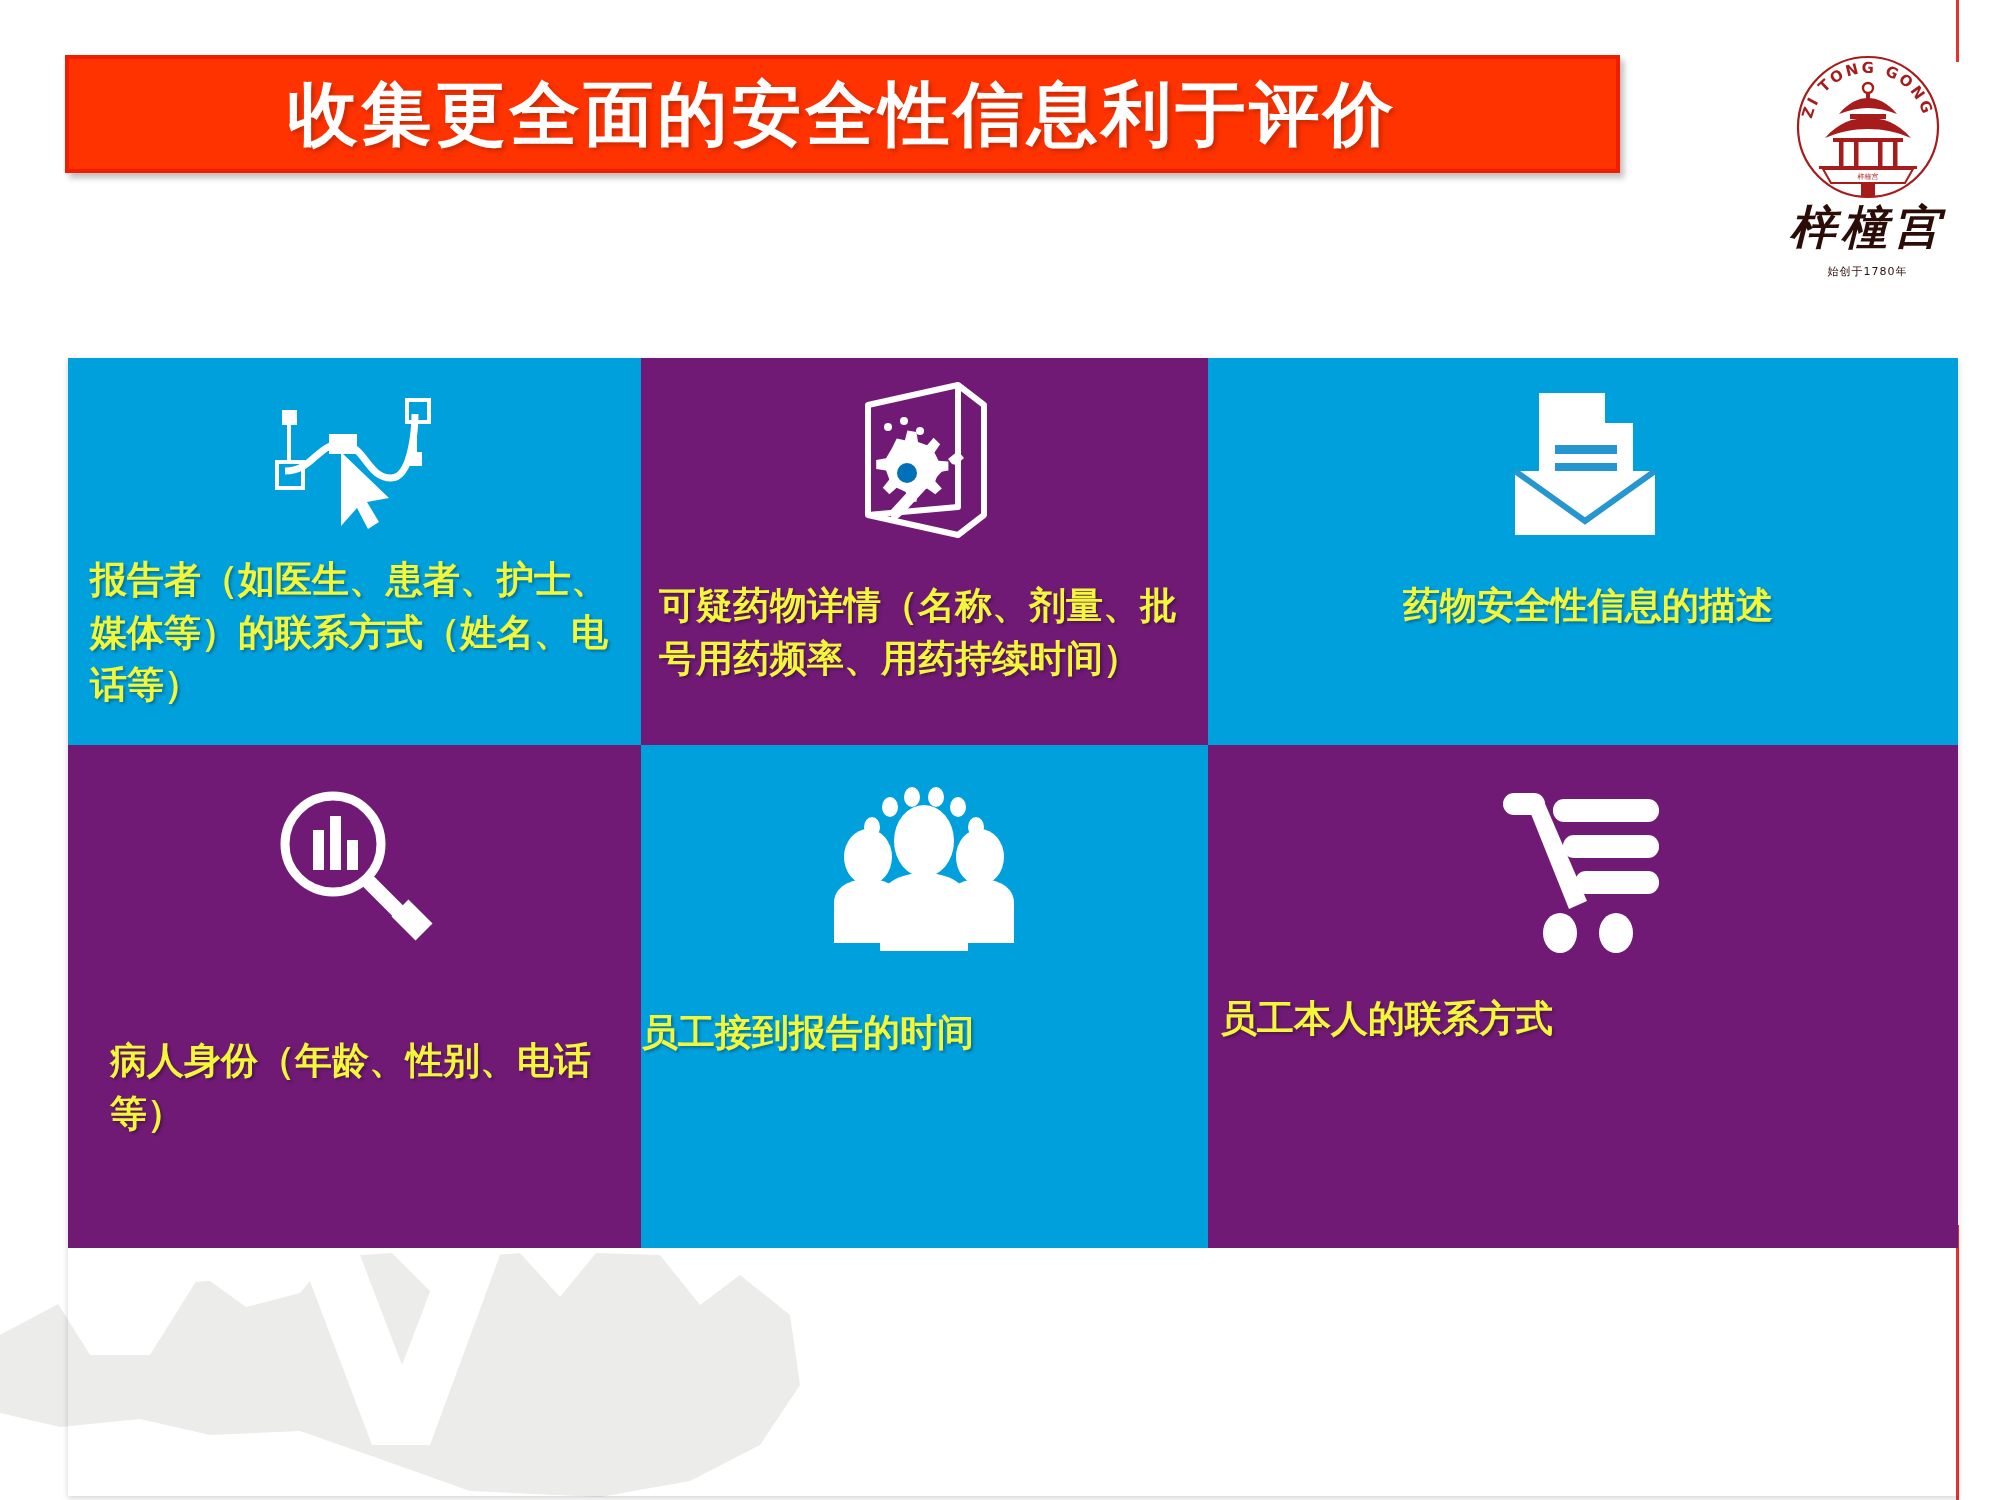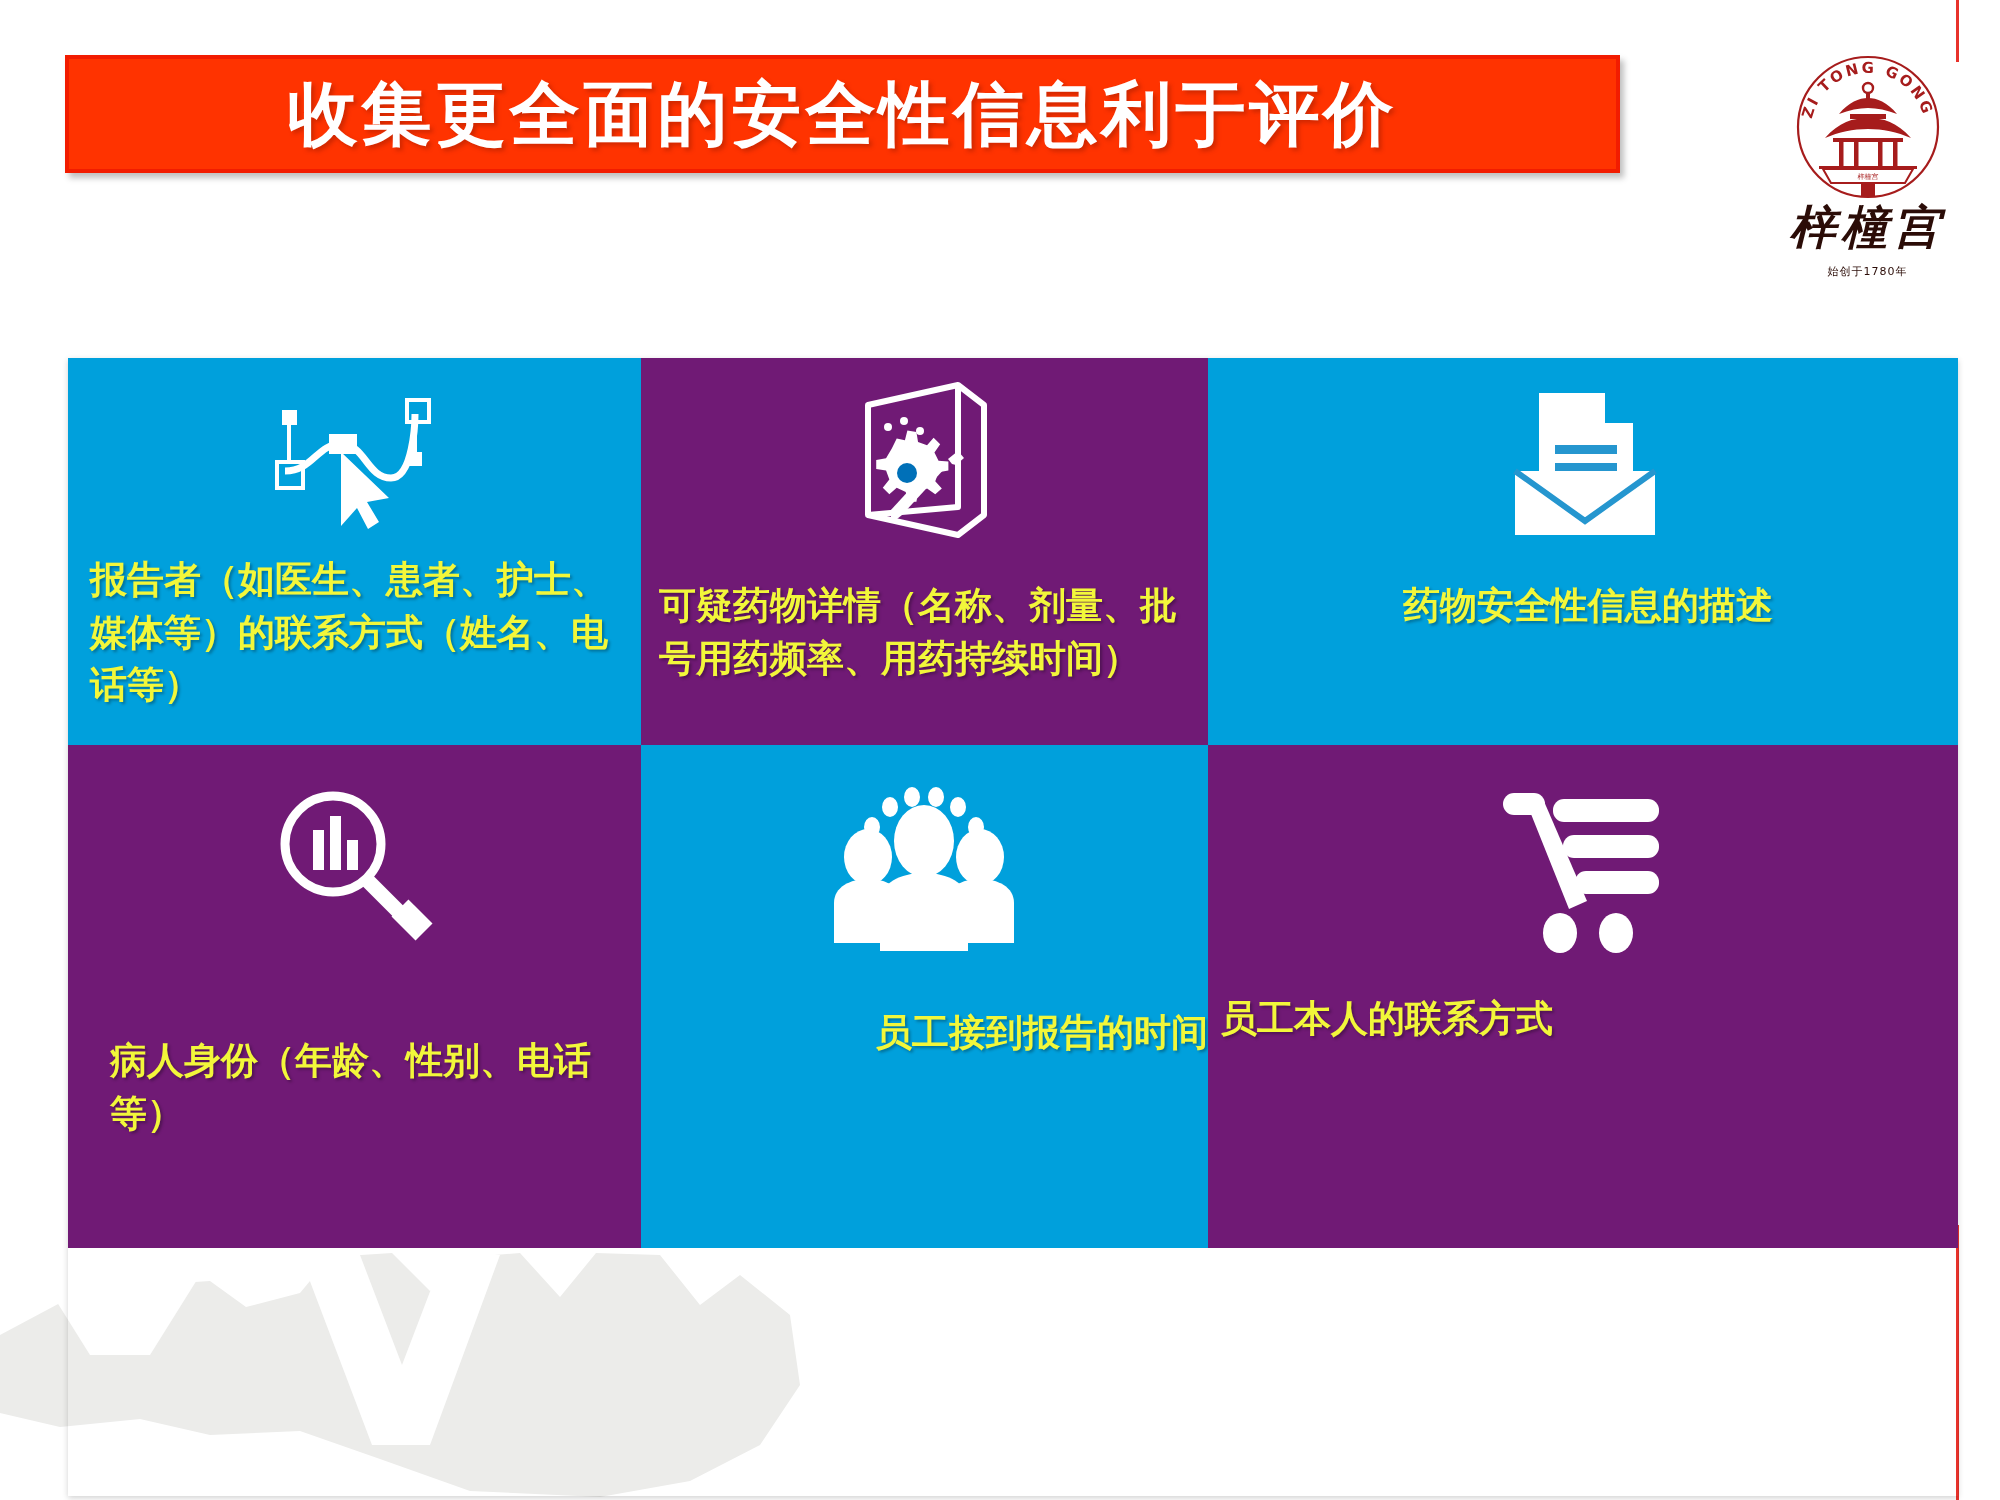--- a/index.html
+++ b/index.html
@@ -144,21 +144,21 @@
   #cell-2 .cell-icon { top: 12px;  height: 180px; }
   #cell-2 .cell-text { left: 18px; right: 8px;  top: 222px; }
 
   #cell-3 .cell-icon { top: 12px;  height: 180px; }
   #cell-3 .cell-text { left: 28px; right: 18px; top: 222px; text-align: center; }
 
   #cell-4 .cell-icon { top: 22px;  height: 200px; }
   #cell-4 .cell-text { left: 42px; right: 18px; top: 290px; }
 
   #cell-5 .cell-icon { top: 28px;  height: 200px; }
-  #cell-5 .cell-text { left: 0;    right: 0;    top: 262px; text-align: right; }
+  #cell-5 .cell-text { left: 0;    right: 0;    top: 262px; text-align: left; }
 
   #cell-6 .cell-icon { top: 22px;  height: 200px; }
   #cell-6 .cell-text { left: 12px;    right: 0;    top: 248px; text-align: left; }
 </style>
 </head>
 <body>
 
 <svg id="watermark" viewBox="0 0 1020 260" xmlns="http://www.w3.org/2000/svg">
   <path d="M0 90 L60 58 L118 72 L150 40 L210 36 L246 62 L300 48 L330 12 L392 8
            L430 46 L470 12 L520 8 L560 52 L596 8 L660 10 L700 60 L740 30 L790 70

